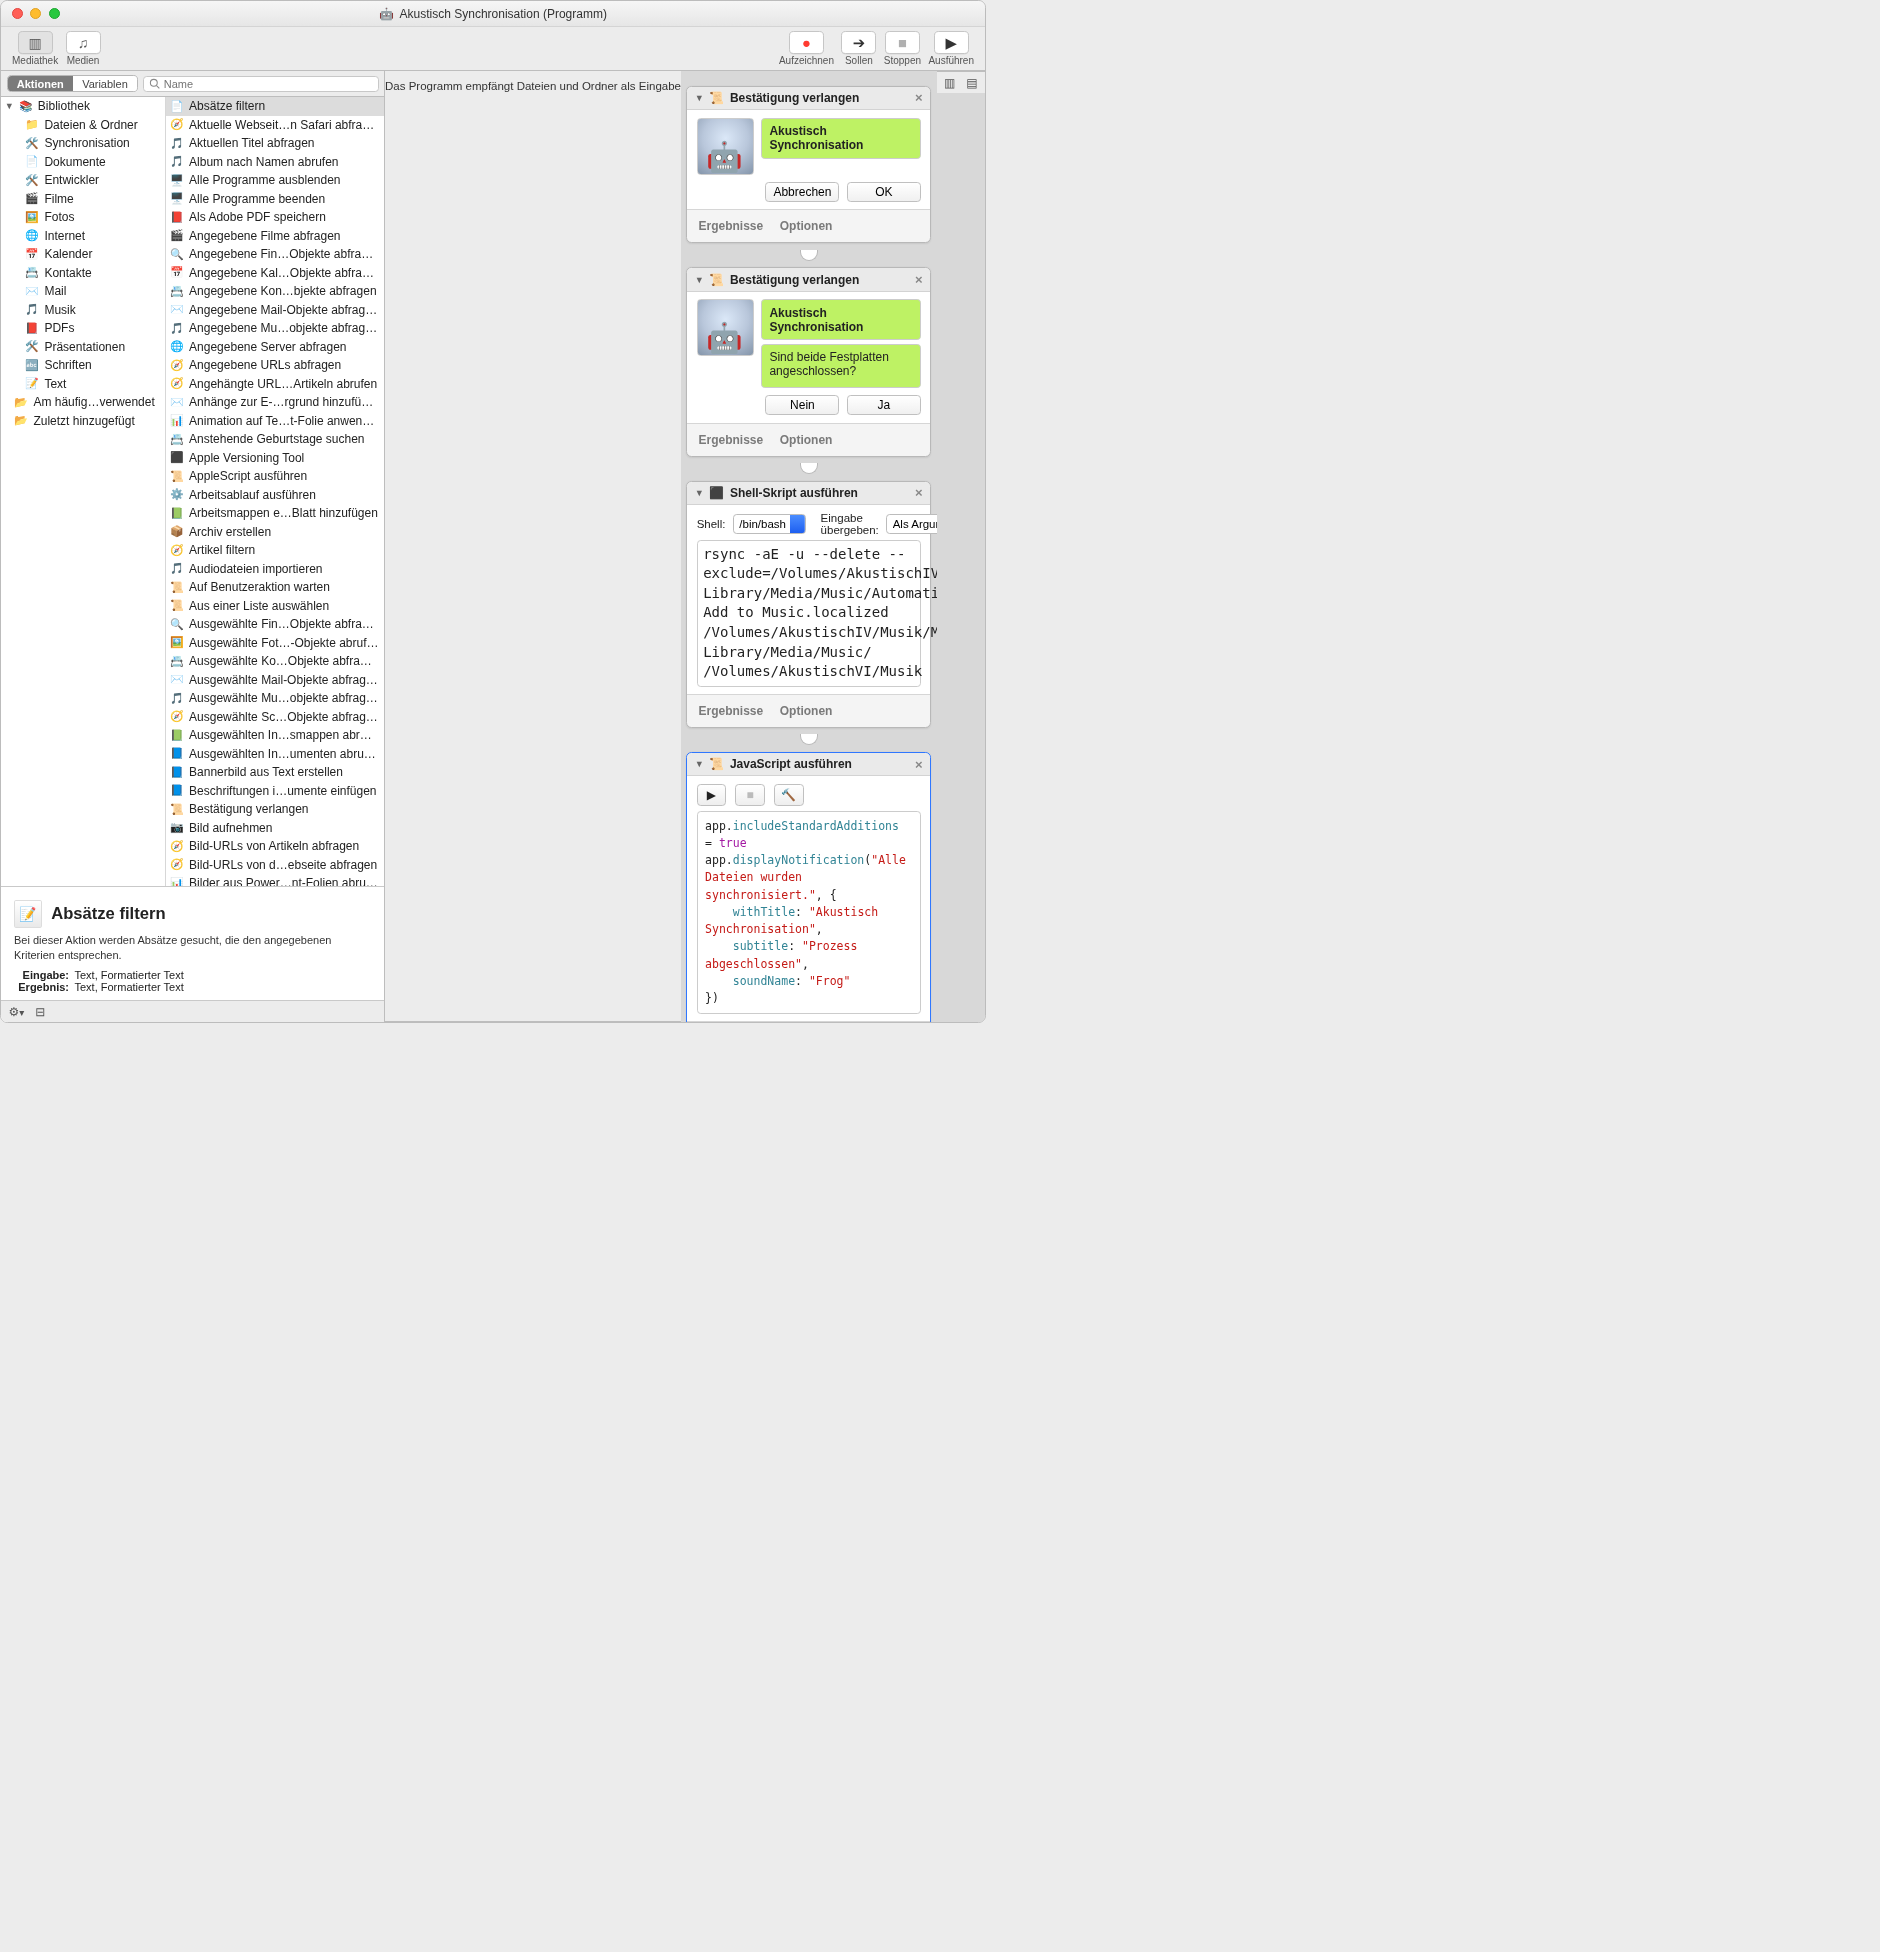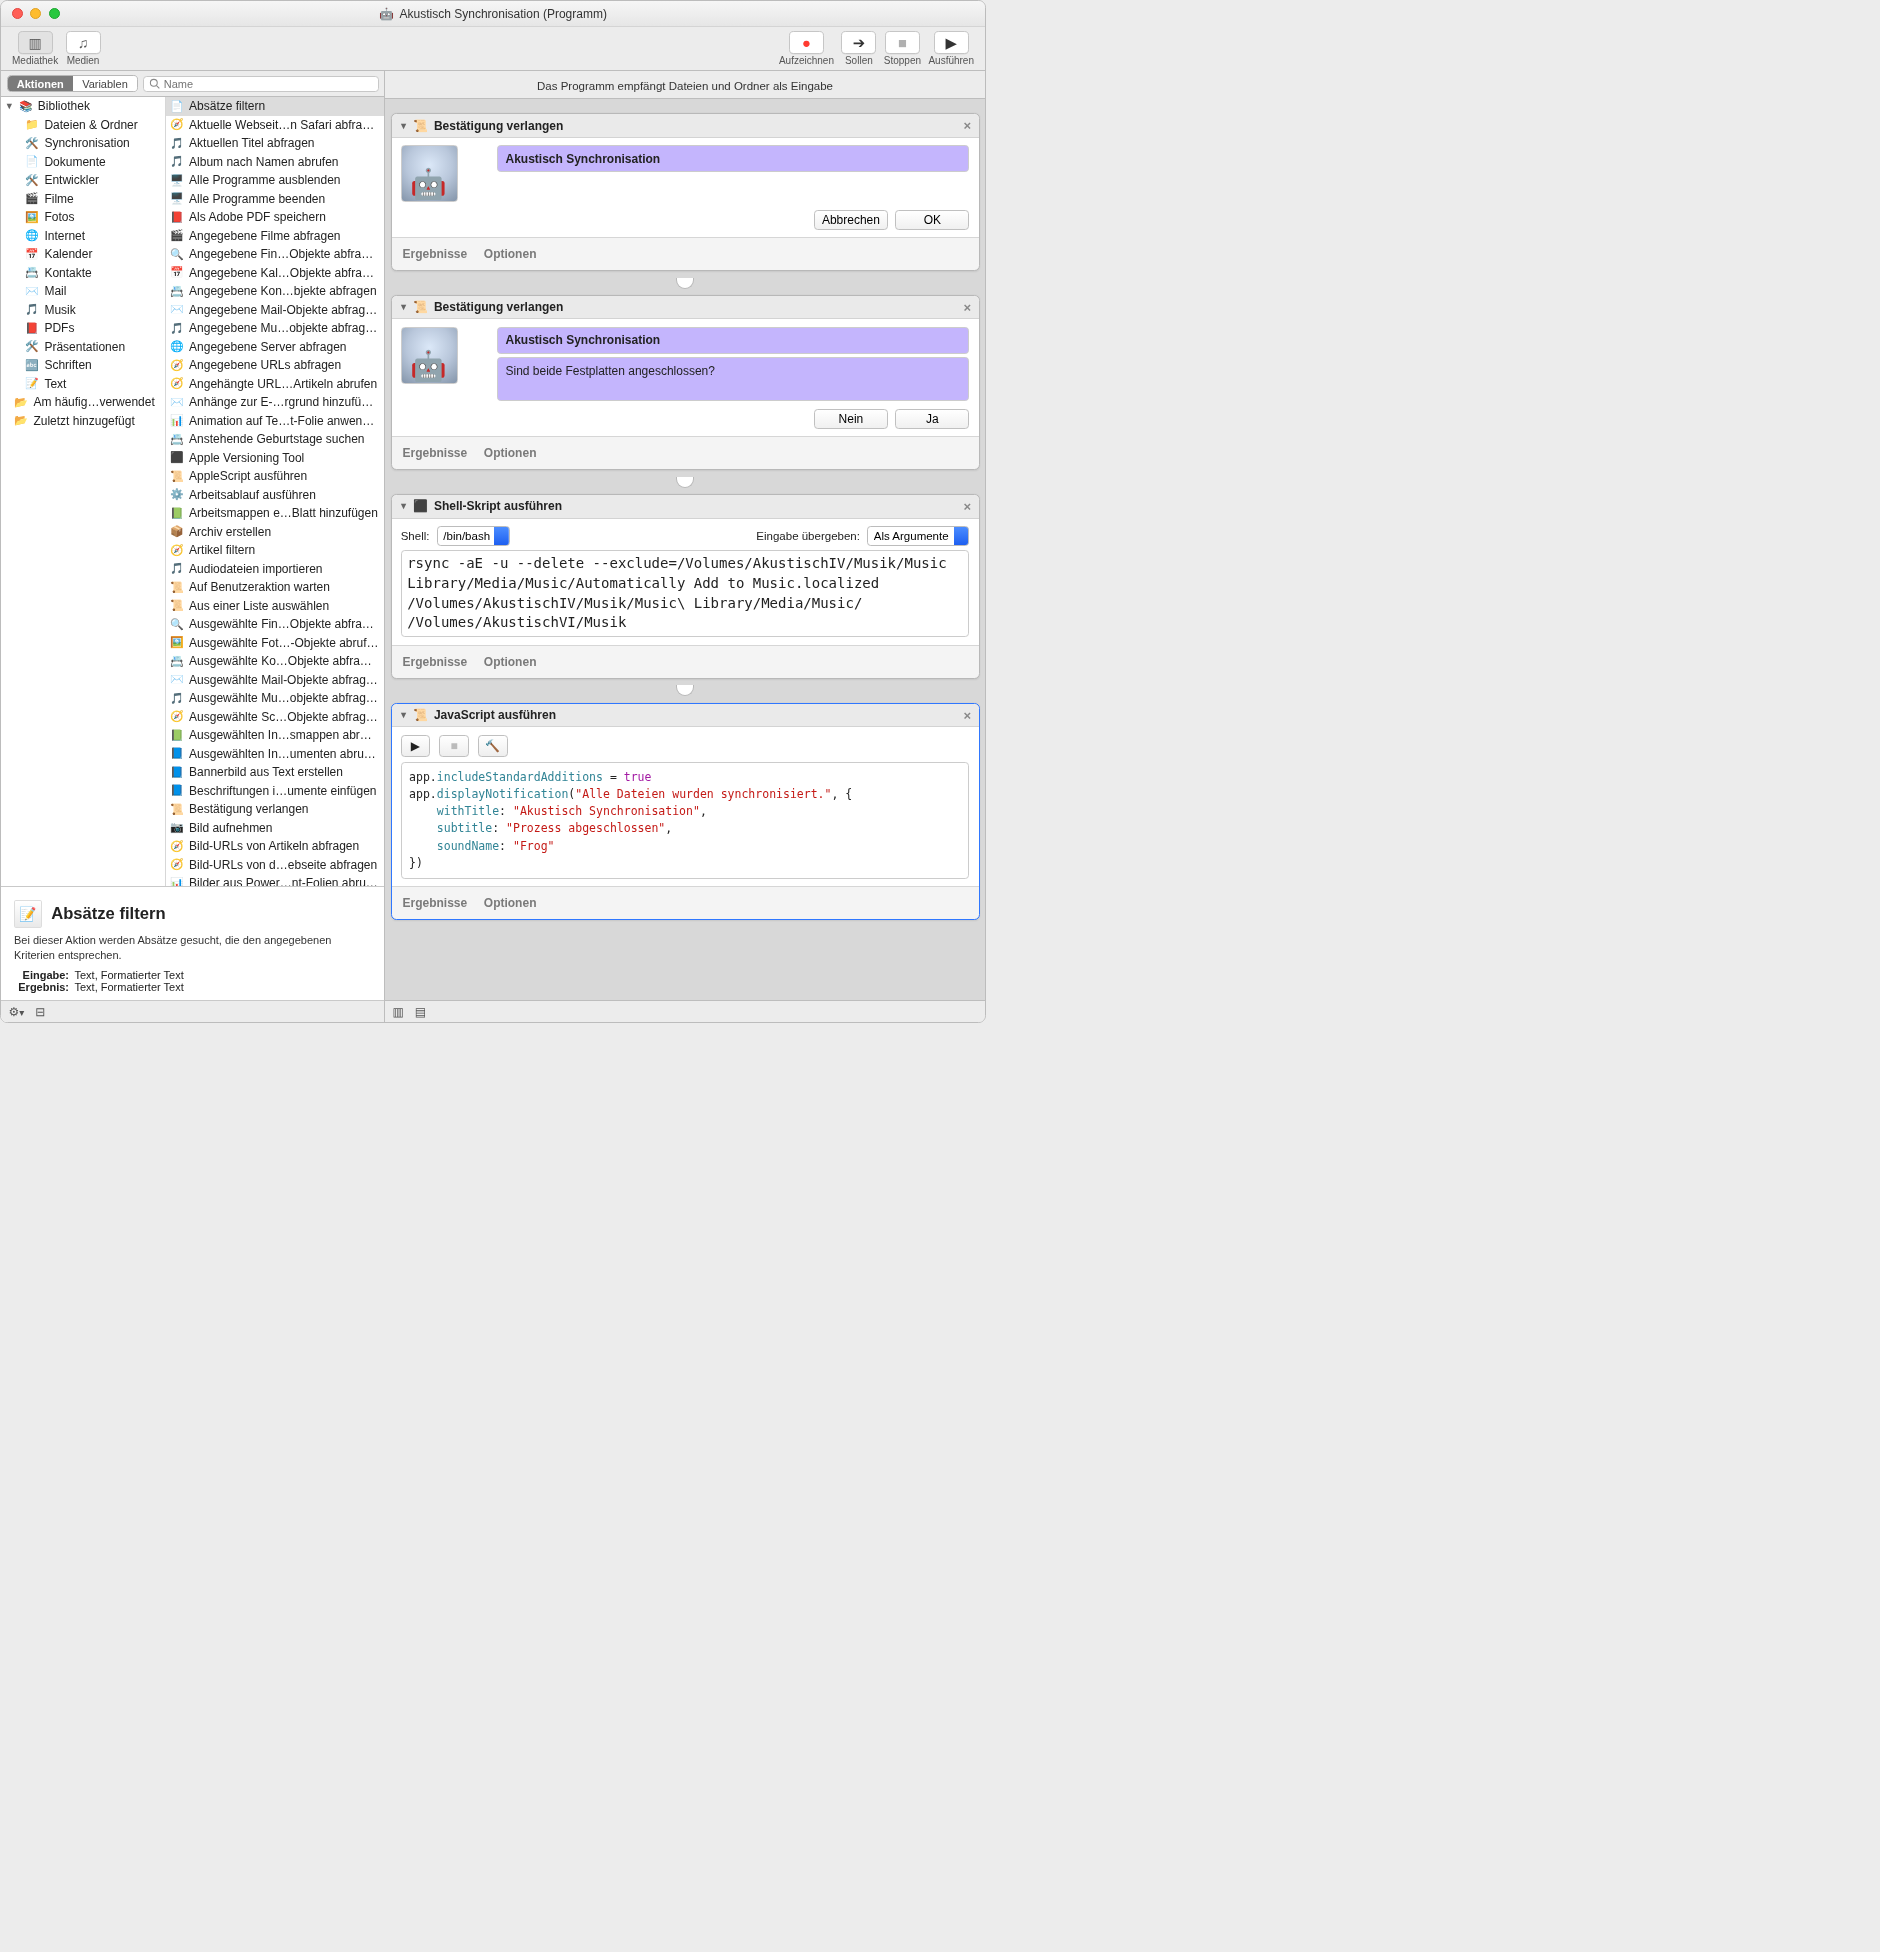--- a/index.html
+++ b/index.html
@@ -107,40 +107,40 @@
   .desc .note{width:28px;height:28px;border:0.9px solid #ddd;background:linear-gradient(#fff,#e9e9e9);font-size:14px;display:flex;align-items:center;justify-content:center;border-radius:1.8px;}
   .desc p{color:#333;line-height:1.35;margin-bottom:5.5px;}
   .desc .io{display:flex;gap:5.5px;font-size:11px;}
   .desc .io b{display:inline-block;width:55px;text-align:right;font-weight:700;}
   
   .footer {
     height:22px;border-top:0.9px solid #c9c9c9;background:#ececec;
     display:flex;align-items:center;padding:0 7.4px;gap:11px;color:#555;font-size:12px;
   }
   
-  .workflow { flex:1; display:flex; flex-direction:column; background:#d8d8d8; overflow:hidden;}
+  .workflow { flex:1; display:flex; flex-direction:row; background:#d8d8d8; overflow:hidden;}
   .wfhead { text-align:center; padding:9.2px 0 5.5px; font-size:11.5px; color:#333; background:#ececec; border-bottom:0.9px solid #bdbdbd;}
   .wfscroll { flex:1; overflow-y:auto; padding:7.4px 5.5px 9.2px; }
   .action {
     background:#f4f4f4; border:0.9px solid #b8b8b8; border-radius:5.5px;
     margin:7.4px 0; box-shadow:0 0.9px 1.8px rgba(0,0,0,0.08);
     position:relative;
   }
   .action.sel{ border:1.8px solid #2f77ff; }
   .ahead {
     display:flex; align-items:center; gap:5.5px;
     padding:3.7px 7.4px; border-bottom:0.9px solid #d3d3d3;
     font-weight:600; font-size:12px; background:#eaeaea; border-radius:5.5px 5.5px 0 0;
   }
   .ahead .disc{font-size:9.2px;color:#666;}
   .ahead .aicon{font-size:12px;}
   .ahead .close{margin-left:auto;color:#888;font-size:13px;cursor:pointer;}
   .abody{ padding:7.4px 9.2px; background:#fff; }
   .afoot{ padding:9px 11px; display:flex; gap:16.6px; color:#7a7a7a; font-weight:600; font-size:12px; border-top:0.9px solid #d6d6d6;}
-  .abox{ border:0.9px solid #ccc; border-radius:3.7px; padding:5.5px 7.4px; font-size:12px; background:#c4b5fd;margin-left:32px;}
+  .abox{ border:0.9px solid #ccc; border-radius:3.7px; padding:5.5px 7.4px; font-size:12px; background:#bef264;}
   .flexrow{display:flex;gap:7.4px;align-items:flex-start;}
   .robot{
     width:57px;height:57px;border:0.9px solid #ccc;border-radius:3.7px;
     background: radial-gradient(circle at 50% 35%, #dbe8f8 0%, #b9c7db 50%, #8495aa 100%);
     display:flex;align-items:flex-end;justify-content:center;font-size:29.5px;
   }
   .btns{display:flex;justify-content:flex-end;gap:7.4px;margin-top:7.4px;}
   .macbtn{
     min-width:74px;height:20px;border:0.9px solid #c0c0c0;border-radius:3.7px;
     background:linear-gradient(#fff,#f0f0f0);font-size:12px;

